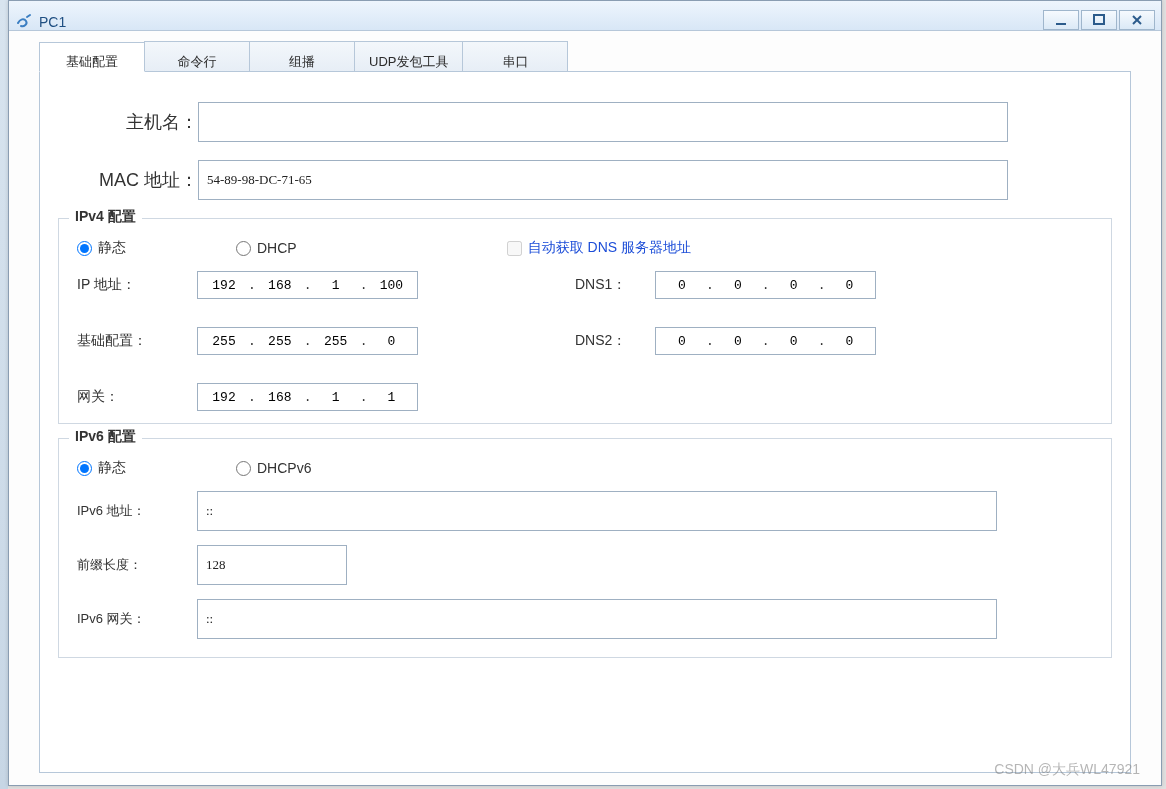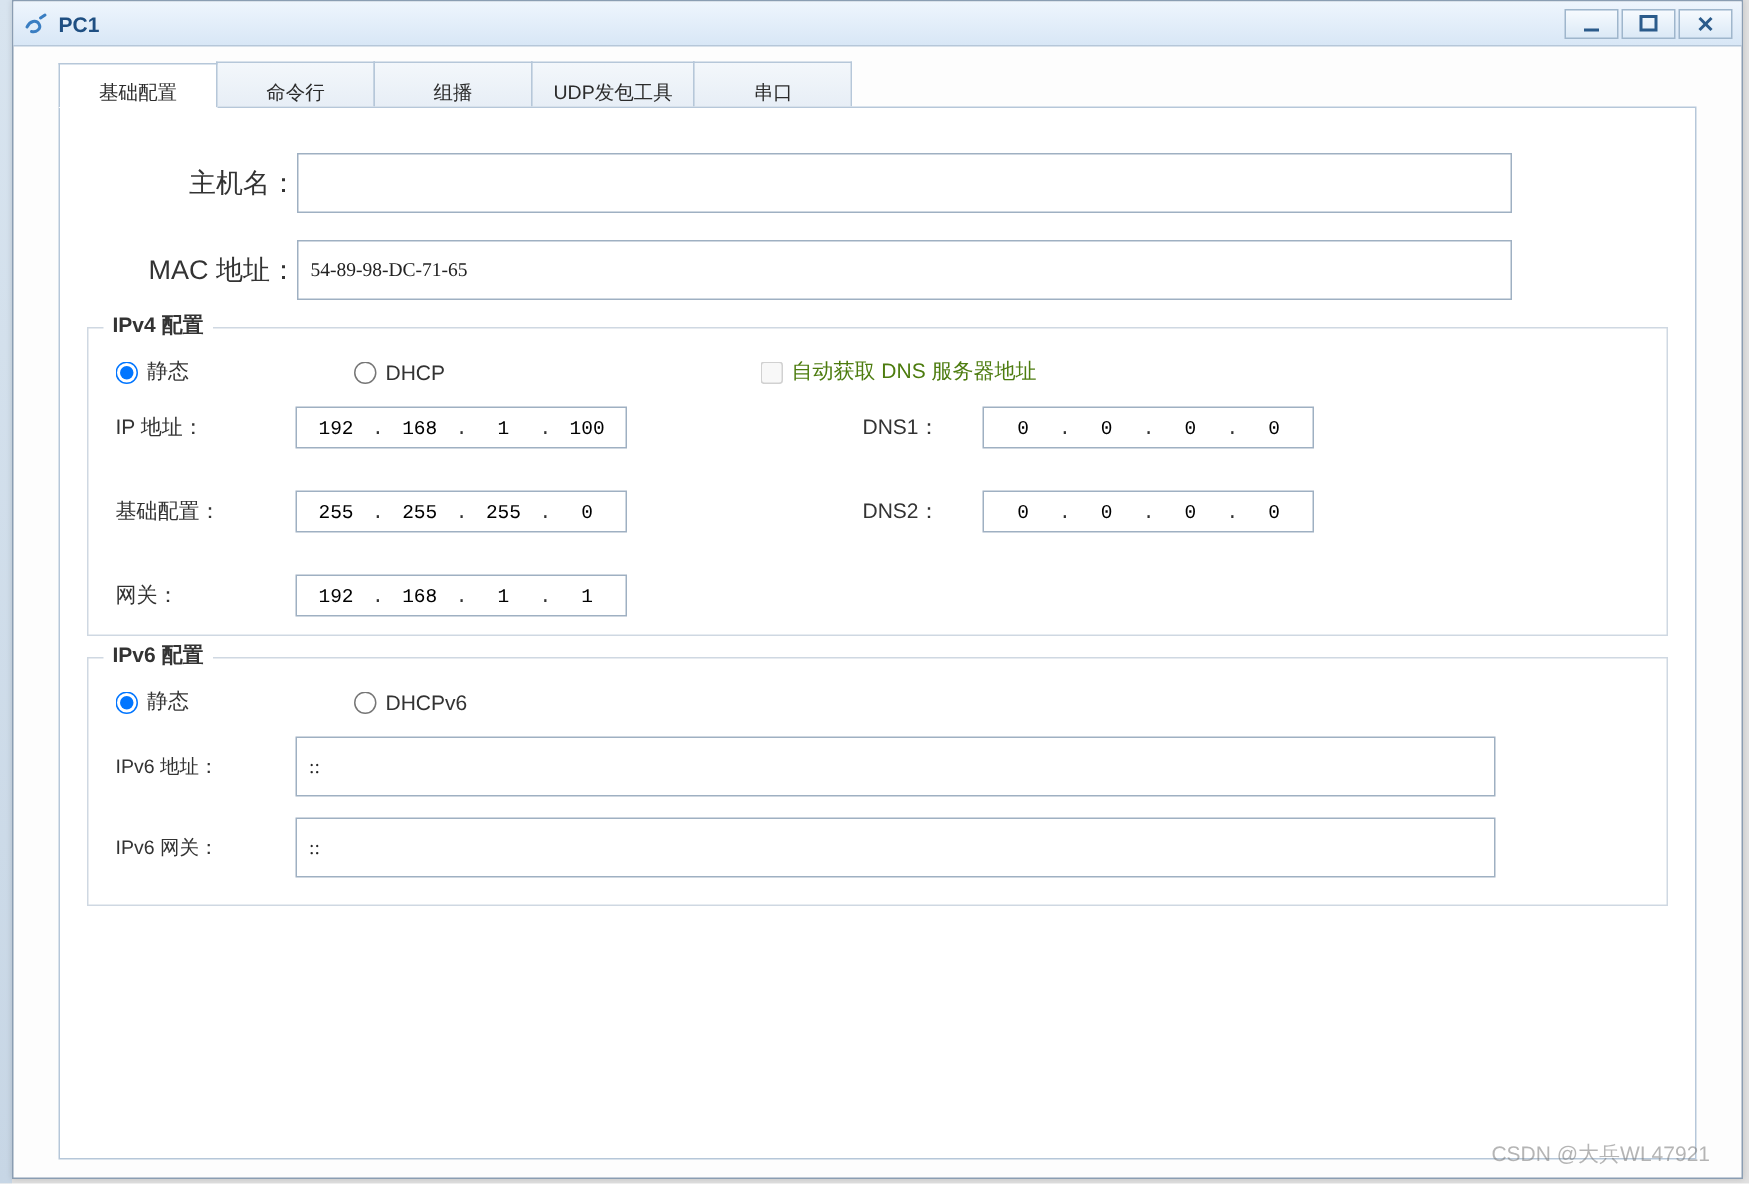--- a/index.html
+++ b/index.html
@@ -23,23 +23,22 @@
   border: 1px solid #8a9db2;
   box-shadow: 0 0 4px rgba(0,0,0,0.15);
   display: flex;
   flex-direction: column;
 }
 .titlebar {
   height: 30px;
   background: linear-gradient(#eef5fd, #d8e7f6);
   border-bottom: 1px solid #b6c7d9;
   display: flex;
-  align-items: center;
+  align-items: flex-end;
   padding: 0 6px;
-  font-weight: bold;
 }
 .titlebar .app-icon {
   width: 18px; height: 18px;
   display: flex; align-items: center; justify-content: center;
   margin-right: 6px;
 }
 .titlebar .title-text {
   flex: 1;
   color: #1f4f82;
   font-size: 14px;
@@ -210,21 +209,21 @@
 }
 .watermark {
   position: absolute;
   right: 26px;
   bottom: 10px;
   color: #7a7a7a;
   opacity: 0.55;
   font-size: 14px;
   pointer-events: none;
 }
-.check-label.disabled { color: #4d7c0f; }
+.check-label.disabled { color: #1d4ed8; }
 </style>
 </head>
 <body>
 
 <div class="left-slice"></div>
 
 <div class="window">
   <div class="titlebar">
     <div class="app-icon">
       <svg width="18" height="18" viewBox="0 0 18 18">
@@ -380,20 +379,24 @@
           <input type="radio" name="ipv6mode" style="">
           <span>DHCPv6</span>
         </label>
       </div>
 
       <div class="row" style="padding-left:4px;margin-bottom:14px">
         <div class="label2" style="width:120px">IPv6 地址：</div>
         <input class="text-input wide-input" type="text" value="::" style="">
       </div>
 
+      <div class="row" style="padding-left:4px;margin-bottom:14px">
+        <div class="label2" style="width:120px">前缀长度：</div>
+        <input class="text-input prefix-input" type="text" value="128" style="">
+      </div>
 
       <div class="row" style="padding-left:4px;margin-bottom:6px">
         <div class="label2" style="width:120px">IPv6 网关：</div>
         <input class="text-input wide-input" type="text" value="::" style="">
       </div>
     </div>
 
 
   </div>
 </div>

